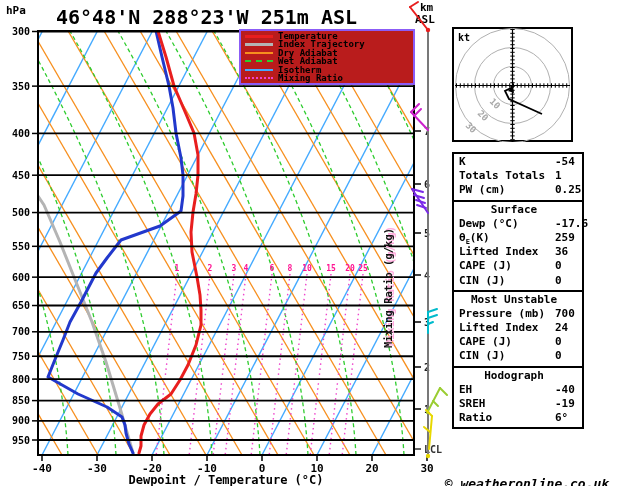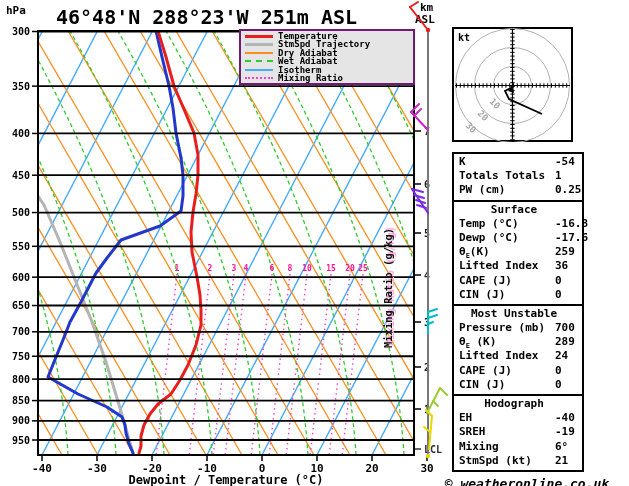--- a/index.html
+++ b/index.html
@@ -2,21 +2,21 @@
 <html><head>
 <meta charset="utf-8">
 <style>
   html,body{margin:0;padding:0;background:#fff;}
   .page{position:relative;width:629px;height:486px;background:#fff;overflow:hidden;
         font-family:"DejaVu Sans Mono",monospace;color:#000;}
   .abs{position:absolute;}
   .hdrsmall{font-size:11px;font-weight:bold;}
   .title{left:56px;top:5px;font-size:20px;font-weight:bold;letter-spacing:0px;}
   .datetime{left:400px;top:5px;width:227px;text-align:right;font-size:13px;font-weight:bold;}
-  .legend{left:239px;top:29px;width:176px;background:#e5e5e5;border:2px solid #701a75;
+  .legend{left:239px;top:29px;width:176px;background:#b91c1c;border:2px solid #8b5cf6;
           box-sizing:border-box;padding:1px 0 1px 4px;z-index:5;}
   .legend .lrow{display:flex;align-items:center;height:8.4px;line-height:8.4px;}
   .legend .sw{display:inline-block;width:28px;margin-right:5px;flex:none;}
   .legend .lt{font-size:9px;font-weight:bold;white-space:nowrap;}
   .tables{left:452px;top:152px;width:132px;}
   .sec{border:2px solid #000;box-sizing:border-box;background:#fff;margin-top:-2px;
        padding:1px 0 2px 5px;}
   .sec:first-child{margin-top:0;}
   .sec .hdr{text-align:center;font-size:11px;font-weight:bold;height:14.2px;line-height:14.2px;padding-right:13px;}
   .sec .row{position:relative;height:14.2px;line-height:14.2px;font-size:11px;font-weight:bold;white-space:nowrap;}
@@ -222,21 +222,21 @@
       </g>
     </svg>
 
   <div class="legend abs" id="legend">
       <div class="lrow">
         <span class="sw" style="border-top: 3px solid rgb(232, 30, 30);"></span>
         <span class="lt">Temperature</span>
       </div>
       <div class="lrow">
         <span class="sw" style="border-top: 3px solid rgb(180, 180, 180);"></span>
-        <span class="lt">StmSpd Trajectory</span>
+        <span class="lt">Index Trajectory</span>
       </div>
       <div class="lrow">
         <span class="sw" style="border-top: 2px solid rgb(247, 143, 30);"></span>
         <span class="lt">Dry Adiabat</span>
       </div>
       <div class="lrow">
         <span class="sw" style="border-top: 2px dashed rgb(46, 204, 46);"></span>
         <span class="lt">Wet Adiabat</span>
       </div>
       <div class="lrow">
@@ -325,38 +325,35 @@
     </svg>
 
   <div class="tables abs" id="tables">
       <div class="sec">
         <div class="row"><span>K</span><span class="val">-54</span></div>
         <div class="row"><span>Totals Totals</span><span class="val">1</span></div>
         <div class="row"><span>PW (cm)</span><span class="val">0.25</span></div>
       </div>
       <div class="sec">
         <div class="hdr">Surface</div>
-        <div class="row"><span>Temp (°C)</span><span class="val">-16.8</span></div>
         <div class="row"><span>Dewp (°C)</span><span class="val">-17.6</span></div>
         <div class="row"><span><span>θ</span><sub>E</sub><span>(K)</span></span><span class="val">259</span></div>
         <div class="row"><span>Lifted Index</span><span class="val">36</span></div>
         <div class="row"><span>CAPE (J)</span><span class="val">0</span></div>
         <div class="row"><span>CIN (J)</span><span class="val">0</span></div>
       </div>
       <div class="sec">
         <div class="hdr">Most Unstable</div>
         <div class="row"><span>Pressure (mb)</span><span class="val">700</span></div>
-        <div class="row"><span><span>θ</span><sub>E</sub><span> (K)</span></span><span class="val">289</span></div>
         <div class="row"><span>Lifted Index</span><span class="val">24</span></div>
         <div class="row"><span>CAPE (J)</span><span class="val">0</span></div>
         <div class="row"><span>CIN (J)</span><span class="val">0</span></div>
       </div>
       <div class="sec">
         <div class="hdr">Hodograph</div>
         <div class="row"><span>EH</span><span class="val">-40</span></div>
         <div class="row"><span>SREH</span><span class="val">-19</span></div>
-        <div class="row"><span>Mixing</span><span class="val">6°</span></div>
-        <div class="row"><span>StmSpd (kt)</span><span class="val">21</span></div>
+        <div class="row"><span>Ratio</span><span class="val">6°</span></div>
       </div>
     </div>
 
   <div class="abs footer">© weatheronline.co.uk</div>
 </div>
 
 </body></html>

